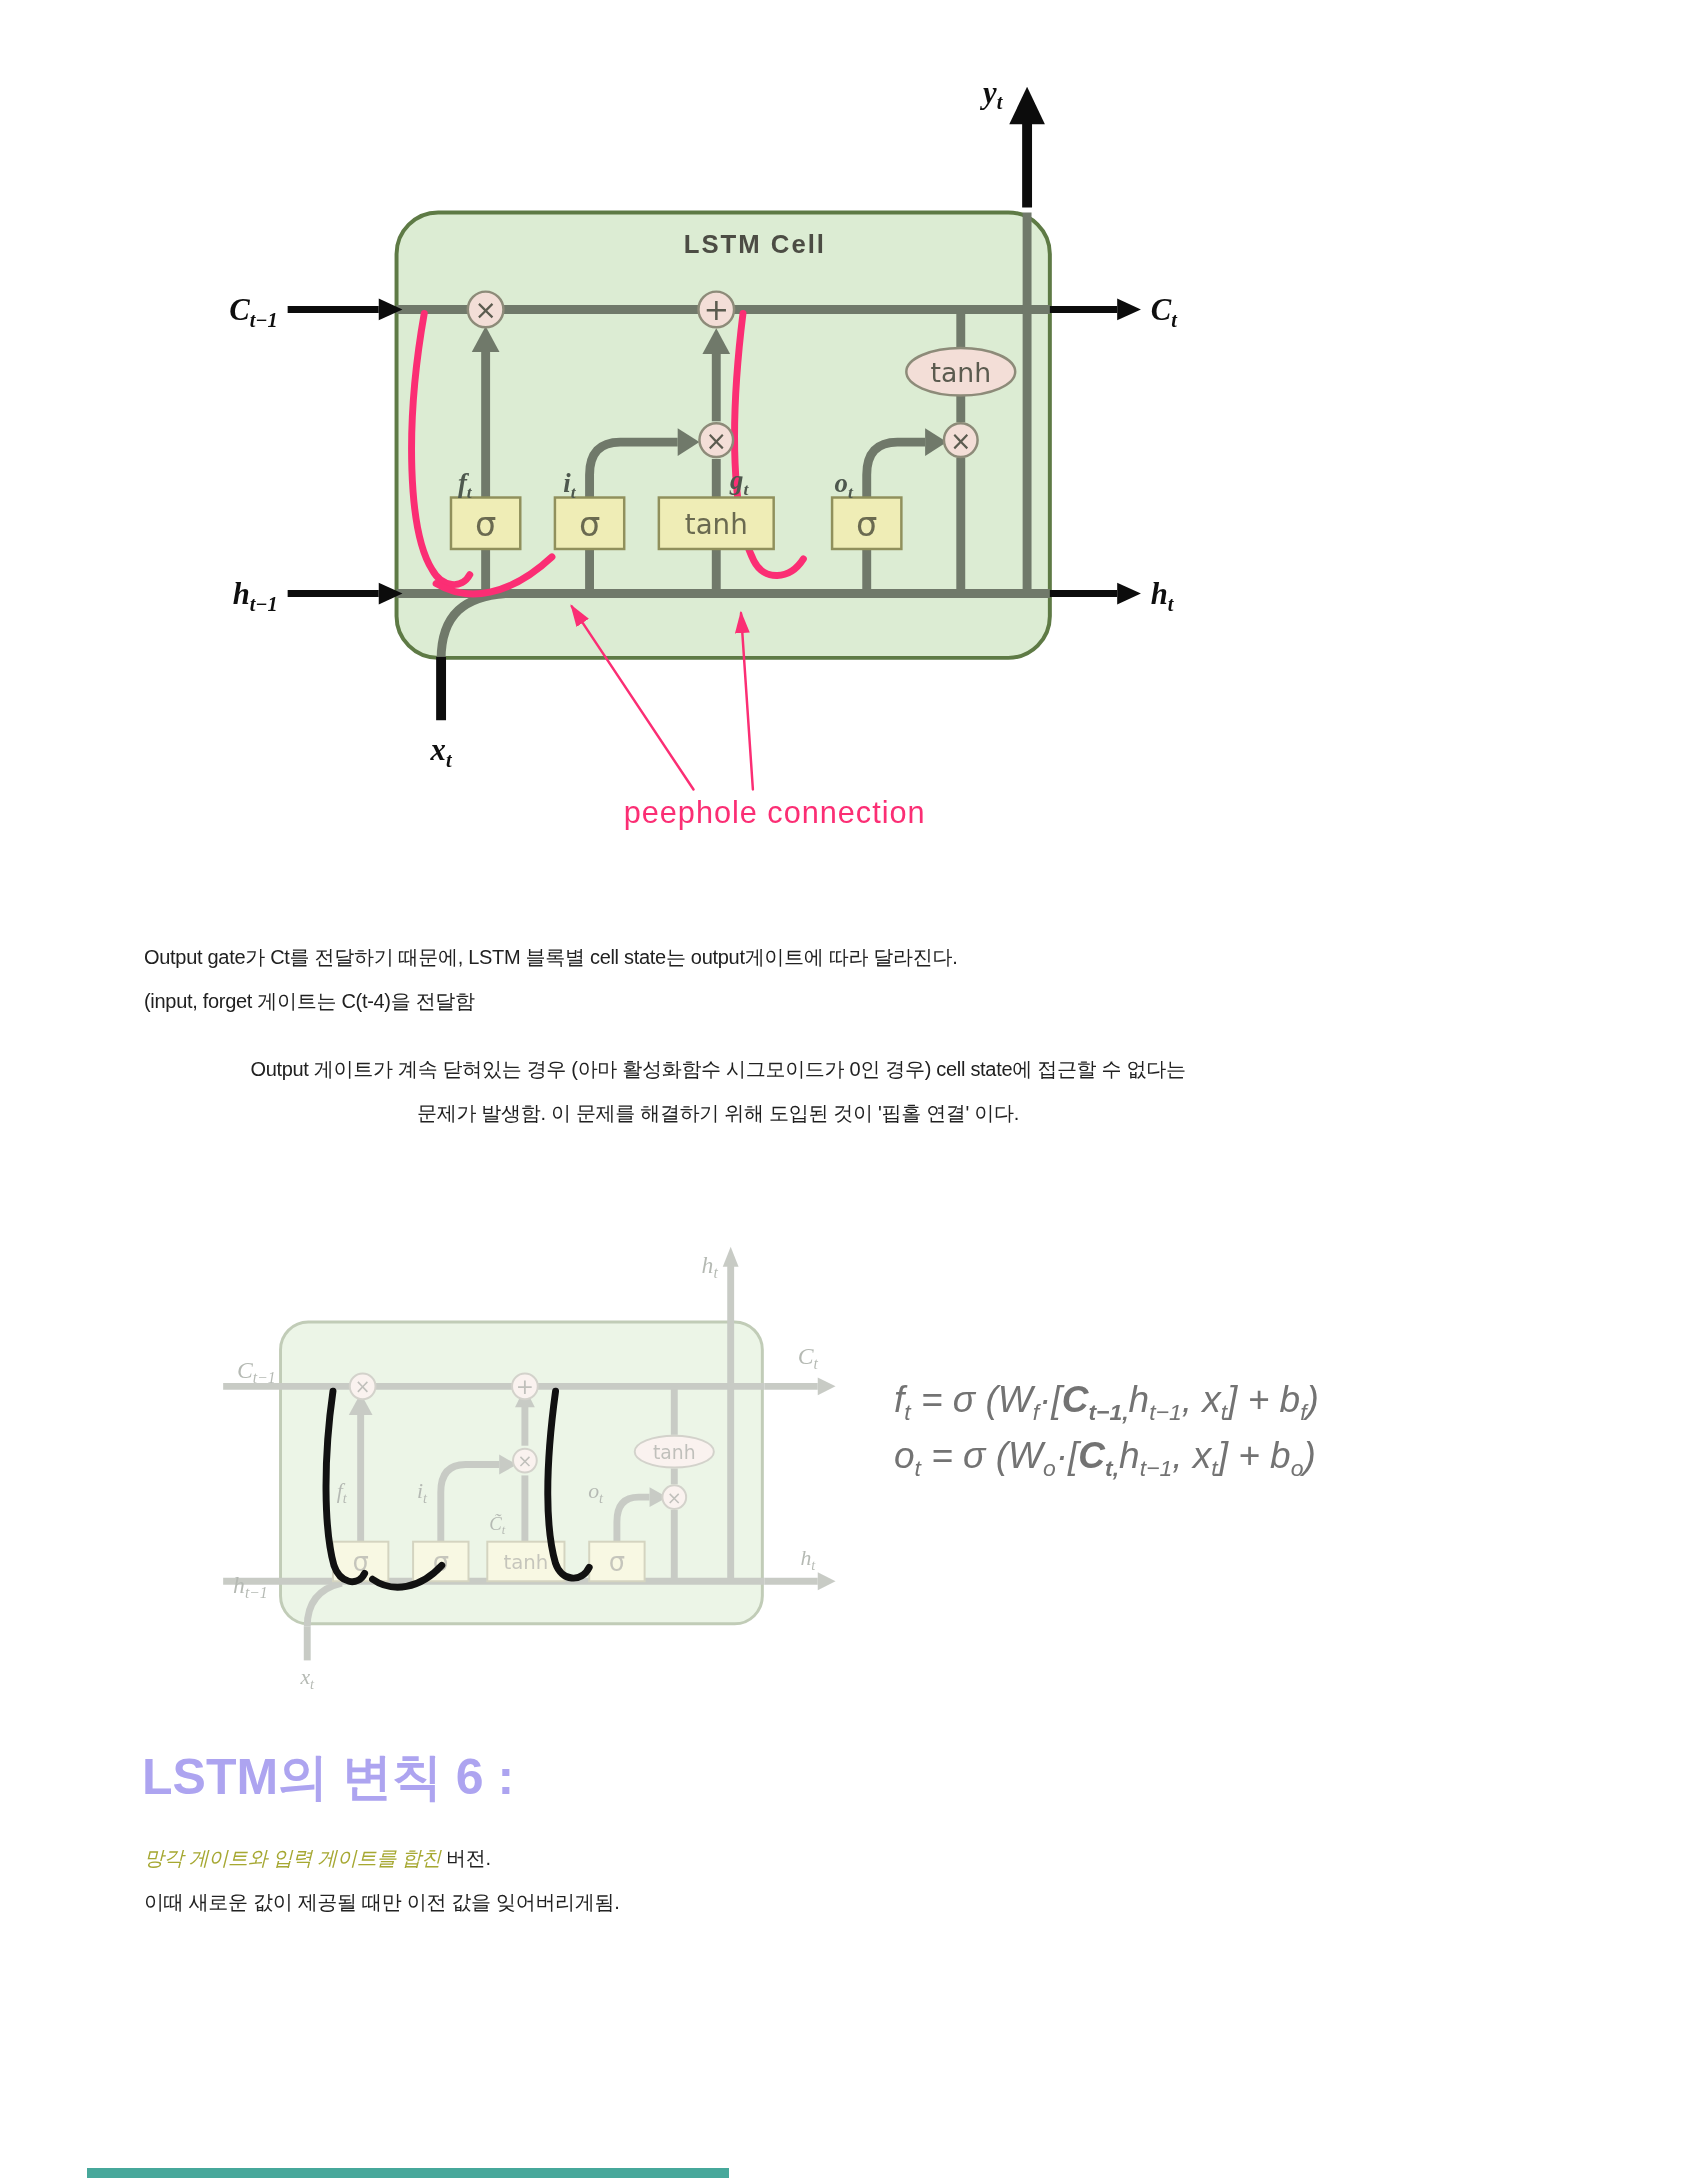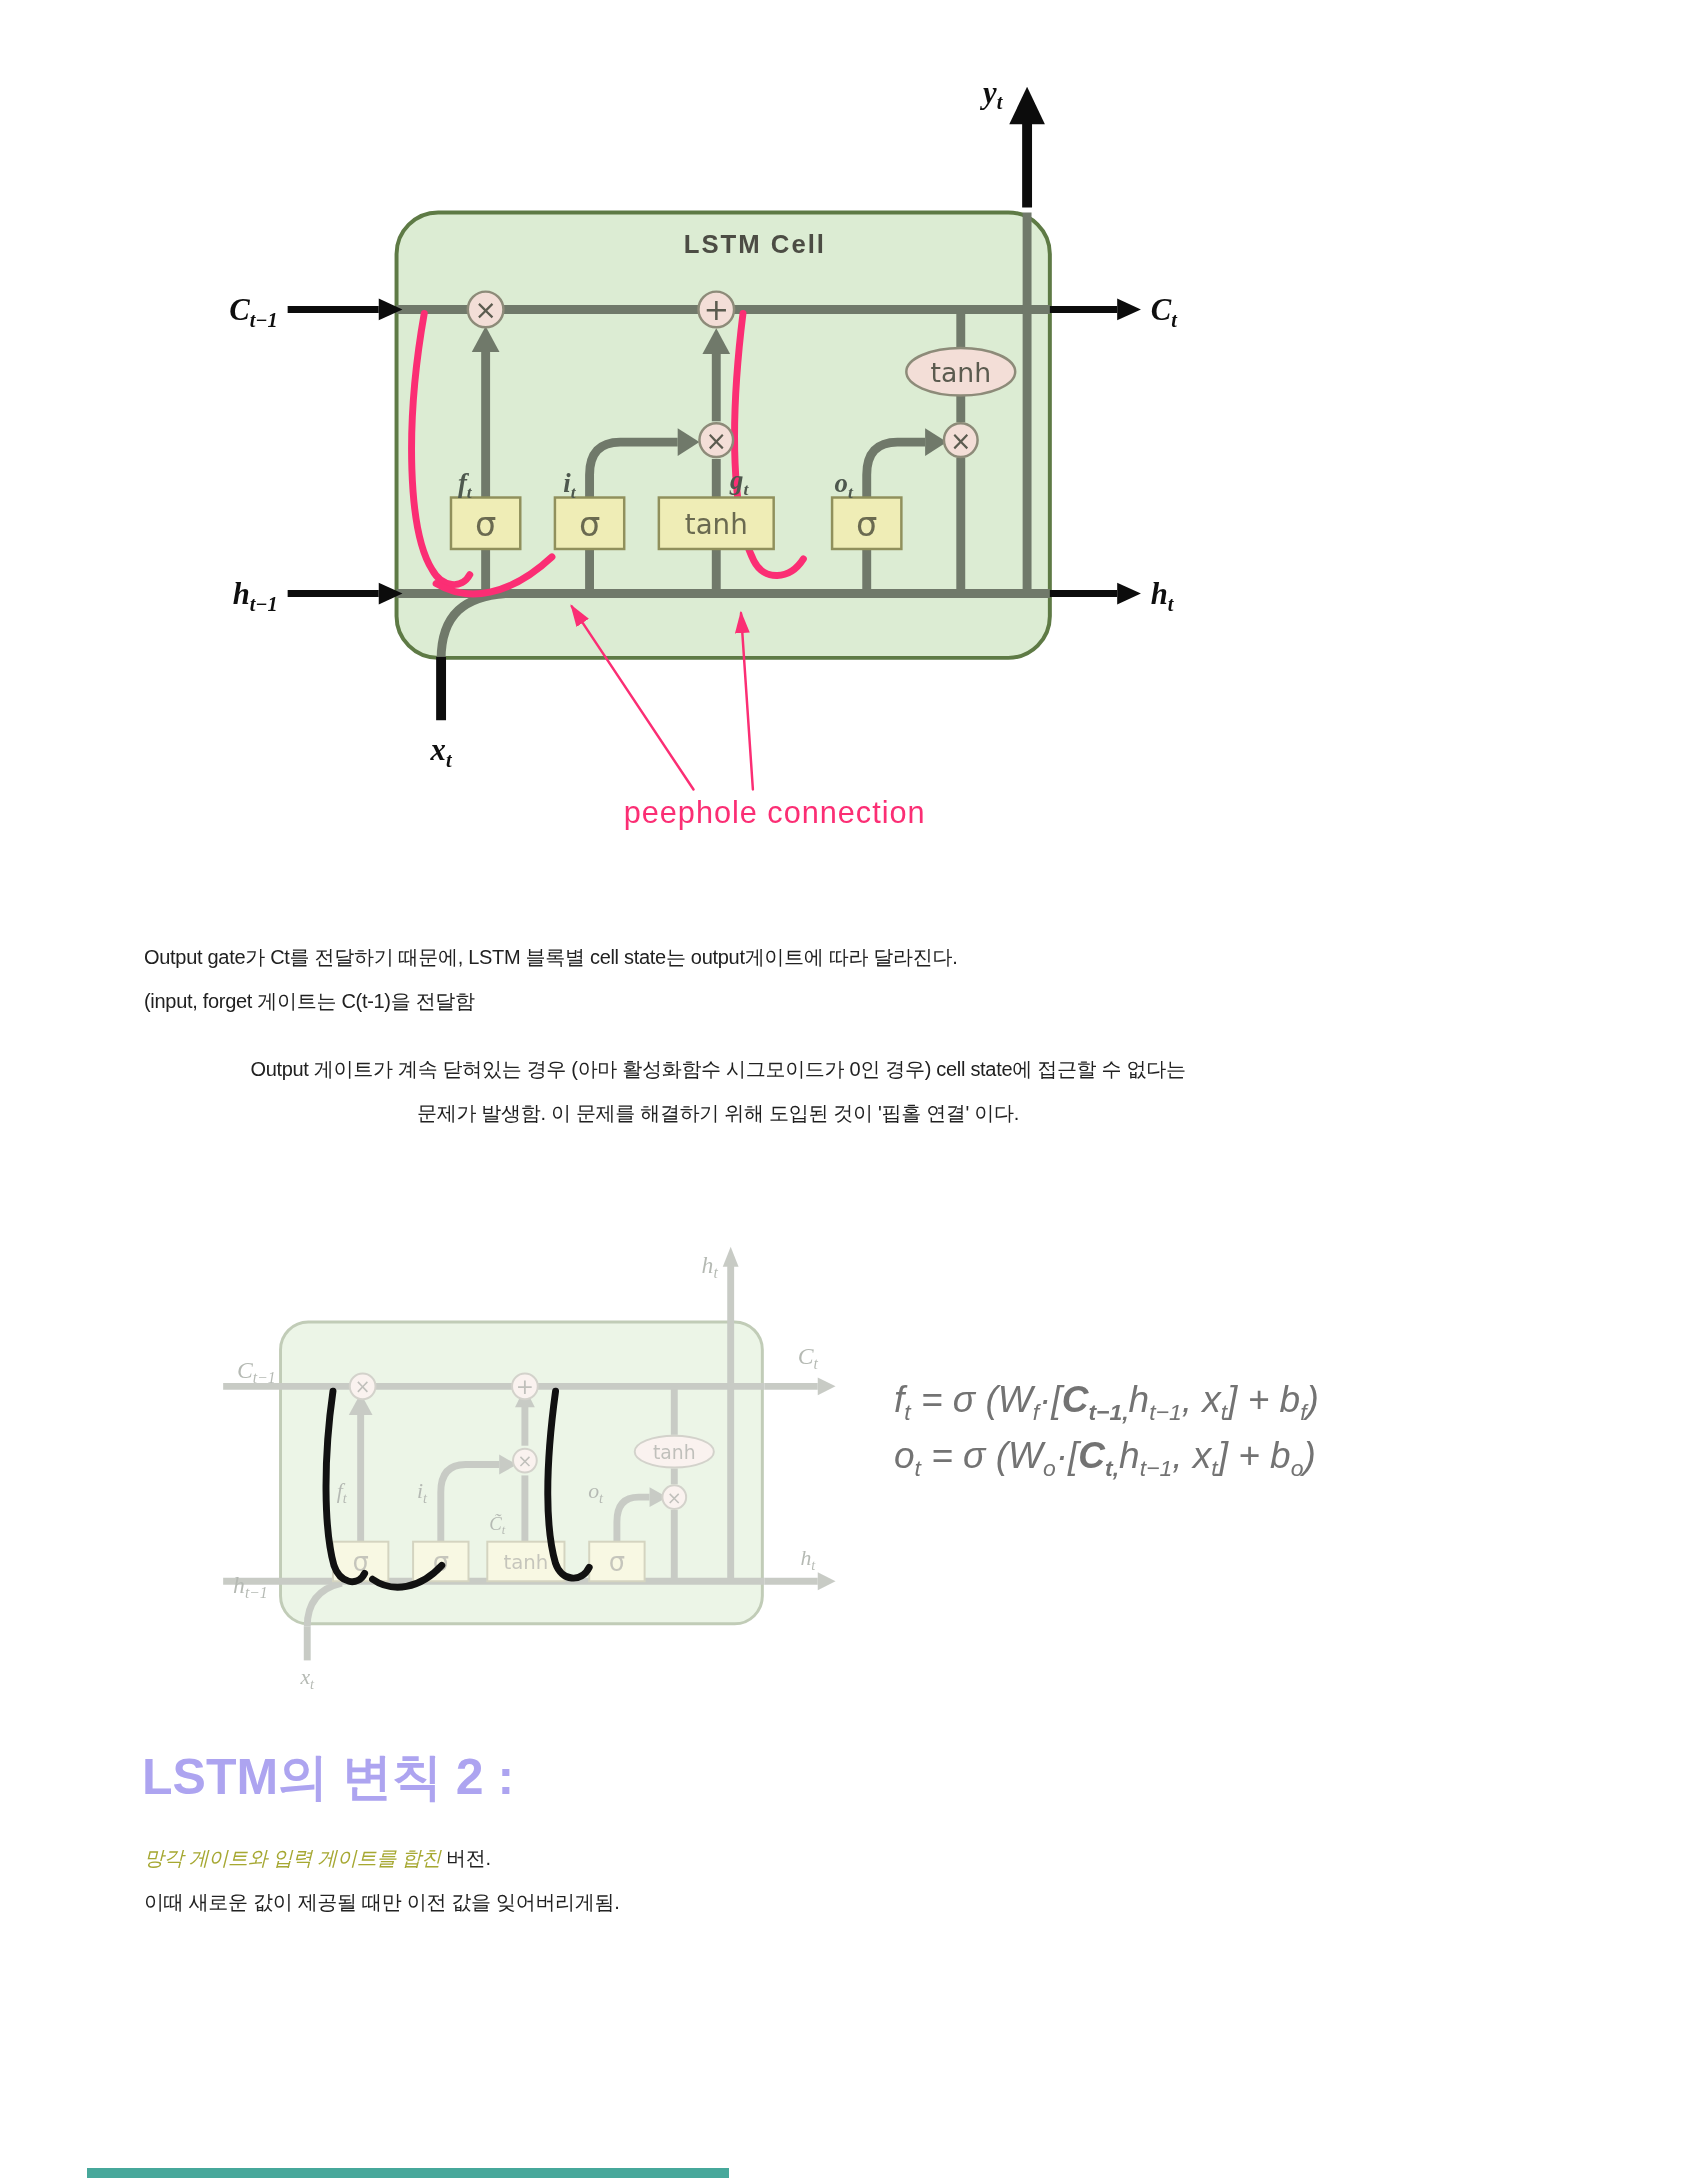--- a/index.html
+++ b/index.html
@@ -122,21 +122,21 @@
       <text class="glabel" x="441" y="437" font-size="27" text-anchor="end"><tspan>i</tspan><tspan dy="6" font-size="0.66em">t</tspan></text>
       <text class="glabel" x="597" y="434" font-size="27"><tspan>g</tspan><tspan dy="6" font-size="0.66em">t</tspan></text>
       <text class="glabel" x="721" y="437" font-size="27" text-anchor="end"><tspan>o</tspan><tspan dy="6" font-size="0.66em">t</tspan></text>
     </g>
 
     <text class="pinkcap" x="642" y="772" font-size="31" text-anchor="middle">peephole connection</text>
   </svg>
 
   <div class="para" style="top:935px;">
     <div>Output gate가 Ct를 전달하기 때문에, LSTM 블록별 cell state는 output게이트에 따라 달라진다.</div>
-    <div>(input, forget 게이트는 C(t-1)을 전달함</div>
+    <div>(input, forget 게이트는 C(t-4)을 전달함</div>
   </div>
 
   <div class="para" style="top:1047px;text-align:center;">
     <div>Output 게이트가 계속 닫혀있는 경우 (아마 활성화함수 시그모이드가 0인 경우) cell state에 접근할 수 없다는</div>
     <div>문제가 발생함. 이 문제를 해결하기 위해 도입된 것이 '핍홀 연결' 이다.</div>
   </div>
 
 
   <svg class="fig" style="left:139px;top:1233px;" width="752" height="465" viewBox="0 0 760 470">
     <g opacity="0.38">
@@ -204,21 +204,21 @@
       <path d="M236,350 C256,364 284,360 306,336"></path>
       <path d="M421,160 C410,240 411,300 421,334 C427,352 447,354 455,338"></path>
     </g>
   </svg>
 
   <div class="equations">
     <div><span>f</span><sub>t</sub><span> = σ (W</span><sub>f</sub><span>·[</span><span class="beq">C</span><sub class="beq">t−1,</sub><span>h</span><sub>t−1</sub><span>, x</span><sub>t</sub><span>]  +  b</span><sub>f</sub><span>)</span></div>
     <div><span>o</span><sub>t</sub><span> = σ (W</span><sub>o</sub><span>·[</span><span class="beq">C</span><sub class="beq">t,</sub><span>h</span><sub>t−1</sub><span>, x</span><sub>t</sub><span>]  +  b</span><sub>o</sub><span>)</span></div>
   </div>
 
-  <h2 class="heading" style="margin: 0px; color: rgb(173, 164, 240);">LSTM의 변칙 2 :</h2>
+  <h2 class="heading" style="margin: 0px; color: rgb(173, 164, 240);">LSTM의 변칙 6 :</h2>
 
   <div class="para" style="top:1836px;width:1238px;">
     <div><span class="lead-italic" style="color: rgb(166, 168, 50);">망각 게이트와 입력 게이트를 합친</span><span> 버전.</span></div>
     <div>이때 새로운 값이 제공될 때만 이전 값을 잊어버리게됨.</div>
   </div>
 
   <div class="strip" style="background: rgb(71, 168, 155);"></div>
 
 </div>
 

